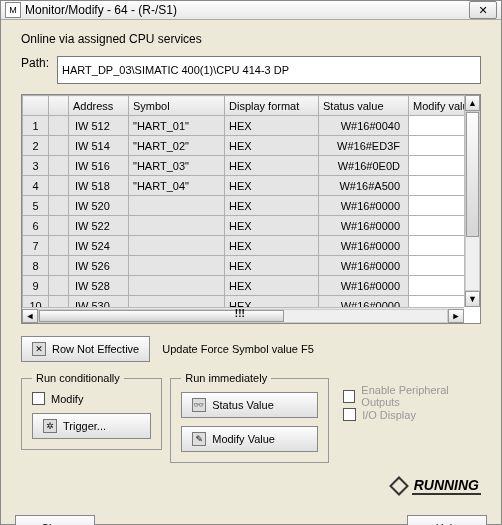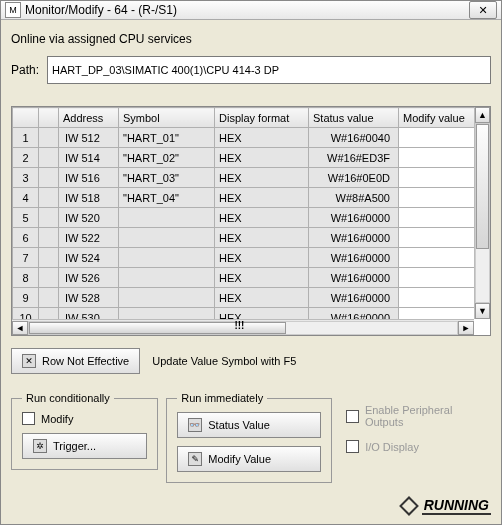--- a/index.html
+++ b/index.html
@@ -36,26 +36,26 @@
   }
   .titlebar .title { flex: 1; font-size: 12px; }
   .titlebar .xbtn {
     width: 28px; height: 18px;
     border: 1px solid #888; border-radius: 2px;
     background: linear-gradient(#fdfdfd,#e0e0e0);
     display:flex;align-items:center;justify-content:center;
     font-size:11px;
   }
   .content {
-    padding: 8px 10px;
+    padding: 8px 20px;
     flex: 1;
     display:flex;flex-direction:column;
   }
   .subtitle { margin: 4px 0 10px 0; font-size:12px; }
-  .pathrow { display:flex; align-items:center; margin-bottom:22px; gap:8px;}
+  .pathrow { display:flex; align-items:flex-start; margin-bottom:10px; gap:8px;}
   .pathrow label { font-size:12px; }
   .pathrow input {
     flex:1; height:28px; border:1px solid #7a7a7a; background:#fff;
     font-family:inherit; font-size:11px; padding:0 4px;
   }
   .tablewrap {
     border:1px solid #888; height:230px; background:#fff;
     position:relative; overflow:hidden;
   }
   table { border-collapse:collapse; width:100%; table-layout:fixed;}
@@ -99,30 +99,30 @@
   .vscroll .thumb{position:absolute;top:0;left:0;right:0;height:70%;background:linear-gradient(#fdfdfd,#d5d5d5);border:1px solid #999;}
 
   .midrow{display:flex;align-items:center;gap:12px;margin:12px 0 10px 0;}
   .btn {
     height:26px; padding:0 10px; min-width:90px;
     border:1px solid #888; background:linear-gradient(#fdfdfd,#e0e0e0);
     display:inline-flex; align-items:center; gap:6px;
     font-family:inherit;font-size:11px;
   }
   .btn .bicon{width:14px;height:14px;display:inline-flex;align-items:center;justify-content:center;border:1px solid #777;background:#ddd;font-size:9px;}
-  .groups{display:flex;gap:8px;align-items:flex-start;margin-top:8px;}
+  .groups{display:flex;gap:8px;align-items:flex-start;}
   fieldset{border:1px solid #999;padding:8px 10px 10px 10px;margin:0;}
   legend{font-size:11px;padding:0 4px;}
   .grp-cond{width:150px;} .grp-imm{width:169px;}
   .stack{display:flex;flex-direction:column;gap:8px;}
   .chk{display:flex;align-items:center;gap:6px;font-size:11px;}
   .chkbox{width:13px;height:13px;border:1px solid #555;background:#fff;display:inline-flex;align-items:center;justify-content:center;font-size:10px;line-height:1;}
   .chkbox.checked::after{content:"✓";}
   .disabled{color:#999;}
-  .rightcol{display:flex;flex-direction:column;gap:12px;padding-top:12px;padding-left:6px;}
+  .rightcol{display:flex;flex-direction:column;gap:0;padding-top:12px;padding-left:6px;}
   .running-row{display:flex;justify-content:flex-end;align-items:center;margin-top:14px;gap:6px;}
   .running{font-weight:bold;font-style:italic;font-size:14px;border-bottom:2px solid #333;padding:0 2px;}
   .diamond{width:14px;height:14px;transform:rotate(45deg);border:2px solid #333;display:inline-block;}
   .footer{display:flex;justify-content:space-between;padding:12px 14px 14px 14px;}
   .footer .btn{min-width:80px;justify-content:center;}
   .tbody-scroll{position:absolute;top:0;left:0;right:16px;bottom:16px;overflow:hidden;}
 </style>
 </head>
 <body>
 
@@ -191,21 +191,21 @@
                 <td>HEX</td>
                 <td class="status-right">W#16#0E0D</td>
                 <td class="modify"></td>
               </tr>
               <tr class="trow">
                 <td class="rowhdr">4</td>
                 <td class="rowhdr"></td>
                 <td class="addr">IW   518</td>
                 <td>"HART_04"</td>
                 <td>HEX</td>
-                <td class="status-right">W#8#A500</td>
+                <td class="status-right">W#16#A500</td>
                 <td class="modify"></td>
               </tr>
               <tr class="trow">
                 <td class="rowhdr">5</td>
                 <td class="rowhdr"></td>
                 <td class="addr">IW   520</td>
                 <td></td>
                 <td>HEX</td>
                 <td class="status-right">W#16#0000</td>
                 <td class="modify"></td>
@@ -273,21 +273,21 @@
         </div>
         <div class="arrow">►</div>
       </div>
     </div>
 
     <div class="midrow">
       <button class="btn">
         <span class="bicon">✕</span>
         <span>Row Not Effective</span>
       </button>
-      <span>Update Value Symbol with F5</span>
+      <span>Update Force Symbol value F5</span>
     </div>
 
     <div class="groups">
       <fieldset class="grp-cond">
         <legend>Run conditionally</legend>
         <div class="stack">
           <label class="chk">
             <span class="chkbox"></span>
             <span>Modify</span>
           </label>

